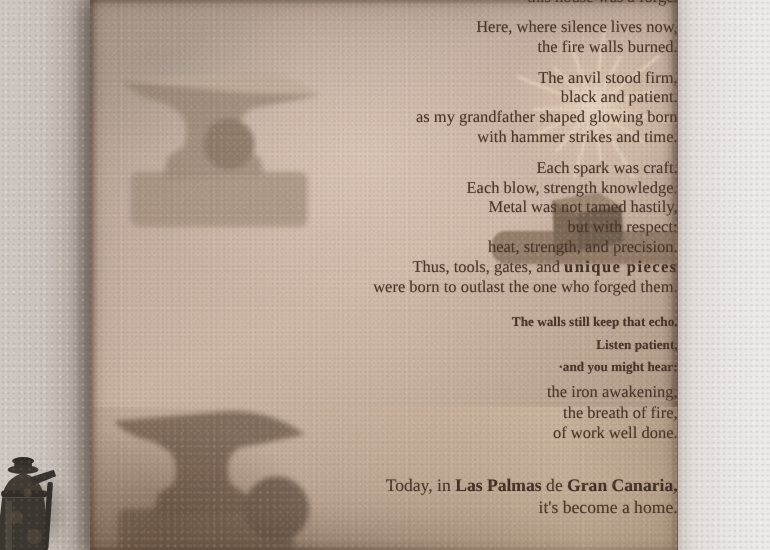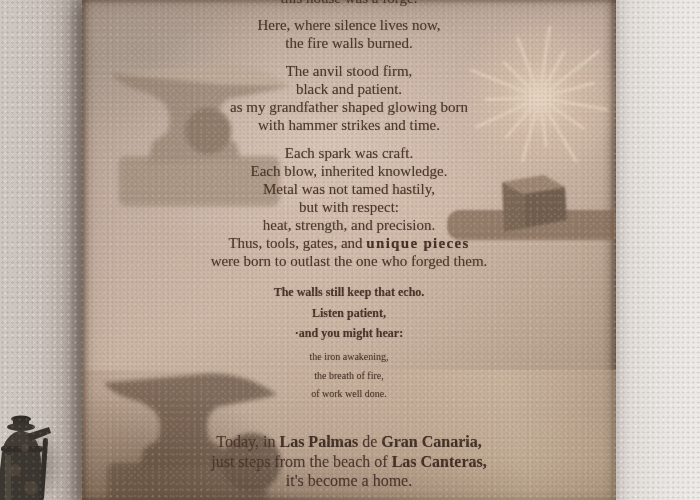--- a/index.html
+++ b/index.html
@@ -55,26 +55,26 @@
   .ground-band{
     position:absolute;left:0;right:0;bottom:0;height:130px;pointer-events:none;
     background:linear-gradient(78deg, rgba(120,92,68,0.18) 0%, rgba(0,0,0,0) 34%,
                rgba(206,182,156,0.40) 62%, rgba(216,196,170,0.48) 80%, rgba(196,172,146,0.38) 100%);
   }
   .art{position:absolute;pointer-events:none;}
   .blur2{filter:blur(2.2px);}
   .blur1{filter:blur(1.2px);}
   
   .poem{position:absolute;inset:0;color:#4d372c;}
-  .stanza{position:absolute;left:0;right:0;text-align:center;
+  .stanza{position:absolute;left:0;right:0;text-align:right;
           text-shadow:0 0 1px rgba(77,55,43,0.45);}
   .st-cut   {top:-11px;font-size:15px;line-height:18px;}
   .st-norm  {font-size:15px;line-height:18px;}
   .st-echo  {font-size:12px;line-height:20.5px;font-weight:700;color:#48332a;}
-  .st-iron  {font-size:10px;line-height:18.5px;}
+  .st-iron  {font-size:15px;line-height:18.5px;}
   .st-final {font-size:16px;line-height:19.5px;}
   .b{font-weight:700;color:#443026;}
   .ls{font-weight:700;letter-spacing:1.3px;color:#443026;}
   
   .lantern-wrap{position:absolute;left:-5px;top:410px;width:70px;height:90px;}
   .lantern-shadow{
     position:absolute;left:30px;top:18px;width:40px;height:75px;
     background:radial-gradient(ellipse at 30% 50%, rgba(60,52,45,0.45), rgba(0,0,0,0) 70%);
     filter:blur(3px);
   }
@@ -158,21 +158,21 @@
 
       <div class="stanza st-norm" style="top:62px">
         <div>The anvil stood firm,</div>
         <div>black and patient.</div>
         <div>as my grandfather shaped glowing born</div>
         <div>with hammer strikes and time.</div>
       </div>
 
       <div class="stanza st-norm" style="top:144px">
         <div>Each spark was craft.</div>
-        <div>Each blow, inherited knowledge.</div>
+        <div>Each blow, strength knowledge.</div>
         <div>Metal was not tamed hastily,</div>
         <div>but with respect:</div>
         <div>heat, strength, and precision.</div>
         <div><span>Thus, tools, gates, and </span><span class="ls">unique pieces</span></div>
         <div>were born to outlast the one who forged them.</div>
       </div>
 
       <div class="stanza st-echo" style="top:282px">
         <div>The walls still keep that echo.</div>
         <div>Listen patient,</div>
@@ -180,21 +180,20 @@
       </div>
 
       <div class="stanza st-iron" style="top:348px">
         <div>the iron awakening,</div>
         <div>the breath of fire,</div>
         <div>of work well done.</div>
       </div>
 
       <div class="stanza st-final" style="top:432px">
         <div><span>Today, in </span><span class="b">Las Palmas</span><span> de </span><span class="b">Gran Canaria,</span></div>
-        <div><span>just steps from the beach of </span><span class="b">Las Canteras,</span></div>
         <div>it's become a home.</div>
       </div>
 
     </div>
   </div>
 
   <div class="lantern-wrap">
     <div class="lantern-shadow"></div>
     <svg style="position:absolute;left:0;top:0;width:66px;height:92px;filter:blur(0.4px)" viewBox="0 0 66 92" xmlns="http://www.w3.org/2000/svg">
       <ellipse cx="26" cy="9" rx="10" ry="3.5" fill="#2e2a26"></ellipse>

